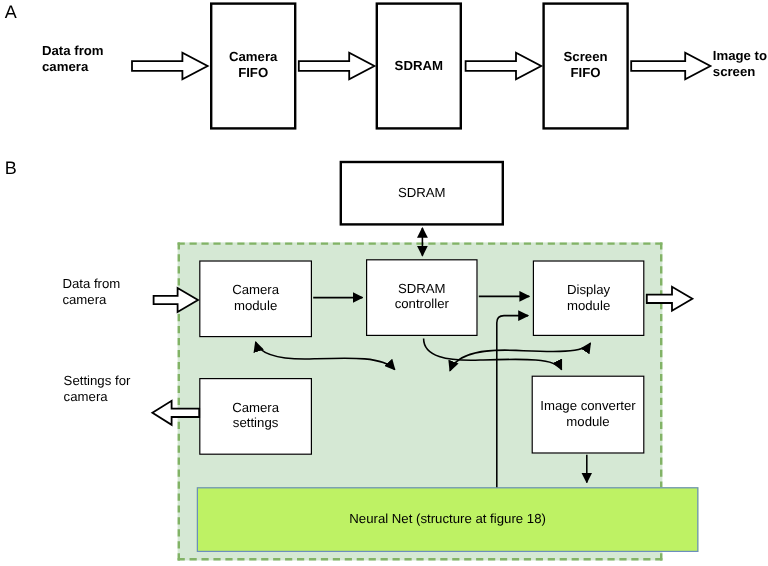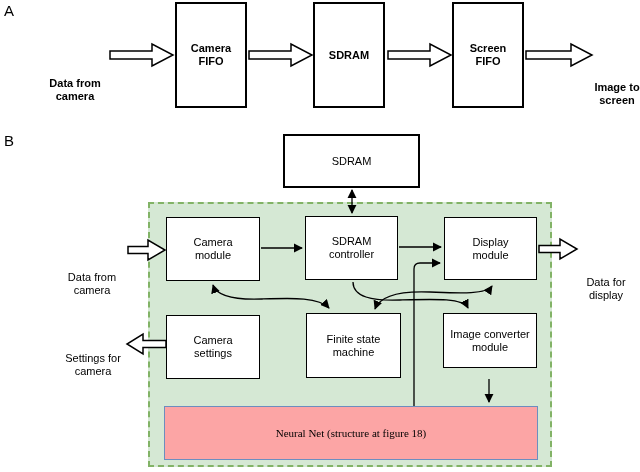--- a/index.html
+++ b/index.html
@@ -8,23 +8,22 @@
     font-family:"Liberation Sans", sans-serif; color:#000; overflow:hidden;
   }
   .box {
     position:absolute; background:#ffffff; border:1.5px solid #000;
     display:flex; align-items:center; justify-content:center;
     text-align:center; font-size:11px; line-height:13px;
     white-space:pre-line; box-sizing:border-box;
   }
   .box.thick { border-width:2px; font-weight:bold; }
   .lbl {
-    position:absolute; text-align:center; font-size:11px; line-height:13px;
+    position:absolute; text-align:left; font-size:11px; line-height:13px;
     white-space:pre-line;
-    margin-top:40px;
   }
   .lbl.bold { font-weight:bold; }
   .section-letter { position:absolute; font-size:15px; line-height:16px; }
   .region { position:absolute; border:2px dashed; box-sizing:border-box; }
   svg.overlay { position:absolute; left:0; top:0; pointer-events:none; }
 </style>
 </head>
 <body>
 
 <div class="canvas">
@@ -40,39 +39,35 @@
   <div class="box thick" style="left:175px;top:2px;width:72px;height:106px">Camera
 FIFO</div>
   <div class="box thick" style="left:313px;top:2px;width:72px;height:106px">SDRAM</div>
   <div class="box thick" style="left:452px;top:2px;width:72px;height:106px">Screen
 FIFO</div>
 
   <div class="region" style="left: 148px; top: 202px; width: 404px; height: 265px; background-color: rgb(213, 232, 212); border-color: rgb(130, 179, 102);"></div>
 
   <div class="lbl" style="left:52px;top:231px;width:80px">Data from
 camera</div>
-  <div class="lbl" style="left:575px;top:236px;width:62px">Data for
-display</div>
   <div class="lbl" style="left:53px;top:312px;width:80px">Settings for
 camera</div>
 
   <div class="box" style="left:283px;top:134px;width:137px;height:54px;border-width:2px">SDRAM</div>
   <div class="box" style="left:166px;top:217px;width:94px;height:64px">Camera
 module</div>
   <div class="box" style="left:305px;top:216px;width:93px;height:64px">SDRAM
 controller</div>
   <div class="box" style="left:444px;top:217px;width:93px;height:63px">Display
 module</div>
   <div class="box" style="left:166px;top:315px;width:94px;height:64px">Camera
 settings</div>
-  <div class="box" style="left:306px;top:313px;width:95px;height:65px">Finite state
-machine</div>
-  <div class="box" style="left:443px;top:313px;width:94px;height:55px">Image converter
+  <div class="box" style="left:443px;top:313px;width:94px;height:65px">Image converter
 module</div>
-  <div class="box" style="left: 164px; top: 406px; width: 374px; height: 54px; border-width: 1.5px; background-color: #fca5a5; border-color: rgb(108, 142, 191); font-family: Liberation Serif, serif;">Neural Net (structure at figure 18)</div>
+  <div class="box" style="left: 164px; top: 406px; width: 418px; height: 54px; border-width: 1.5px; background-color: #bef264; border-color: rgb(108, 142, 191);">Neural Net (structure at figure 18)</div>
 
   <svg class="overlay" width="640" height="472" viewBox="0 0 640 472">
     <defs>
       <marker id="ah" viewBox="0 0 10 10" refX="9" refY="5" markerWidth="7" markerHeight="7" orient="auto-start-reverse">
         <path d="M0,0 L10,5 L0,10 z" fill="#000"></path>
       </marker>
     </defs>
 
     <g fill="#ffffff" stroke="#000000" stroke-width="1.5" stroke-linejoin="miter">
       <polygon points="110,51 152,51 152,44 173,55 152,66 152,59 110,59"></polygon>

